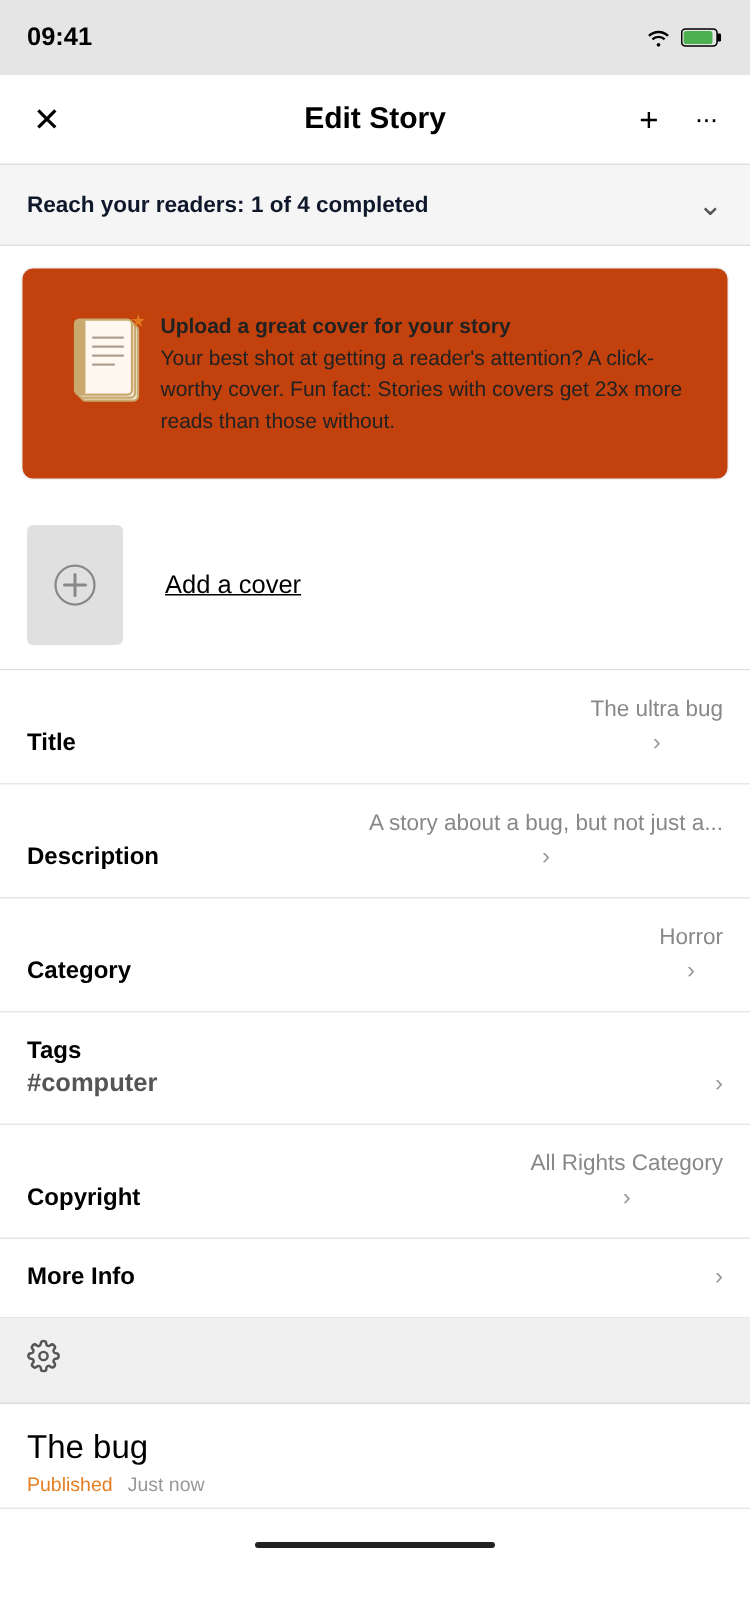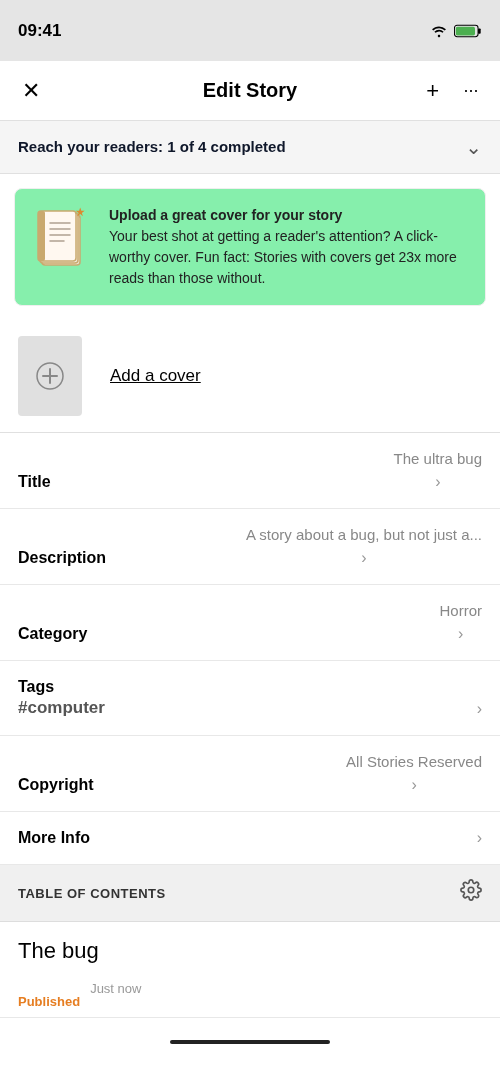--- a/index.html
+++ b/index.html
@@ -8,21 +8,21 @@
       width: 500px;
       min-height: 1080px;
       font-family: -apple-system, BlinkMacSystemFont, 'Helvetica Neue', Arial, sans-serif;
       background: #fff;
       overflow-x: hidden;
     }
 
     
     .status-bar {
       background: #e5e5e5;
-      height: 61px;
+      height: 50px;
       display: flex;
       align-items: center;
       justify-content: space-between;
       padding: 0 18px;
     }
     .status-time {
       font-size: 17px;
       font-weight: 600;
       color: #000;
     }
@@ -86,26 +86,25 @@
       color: #0f172a;
     }
     .reach-completed {
       color: #e67e22;
       font-weight: 700;
     }
 
     
     .info-card {
       margin: 14px 14px;
-      background: #86efac;
+      background: #c2410c;
       border-radius: 8px;
-      padding: 16px;
+      padding: 28px;
       display: flex;
       align-items: flex-start;
-      gap: 14px;
       border: 1px solid #efefef;
     }
     .info-card-icon {
       width: 64px;
       height: 64px;
       flex-shrink: 0;
       display: flex;
       align-items: center;
       justify-content: center;
     }
@@ -217,22 +216,21 @@
       margin-bottom: 4px;
     }
     .story-meta {
       display: flex;
       align-items: center;
       gap: 10px;
     }
     .story-status {
       font-size: 13px;
       color: #e67e22;
-      font-weight: 700;
-      margin-top: 26px;
+      font-weight: 400;
     }
     .story-time {
       font-size: 13px;
       color: #999;
     }
     .story-bottom-bar {
       width: 160px;
       height: 4px;
       background: #222;
       border-radius: 2px;
@@ -363,38 +361,37 @@
     <div class="list-row-right">
       <span class="chevron">›</span>
     </div>
   </div>
 
   <div class="list-row">
     <div class="list-row-left">
       <span class="list-row-label">Copyright</span>
     </div>
     <div class="list-row-right">
-      <span class="list-row-value">All Stories Reserved</span>
+      <span class="list-row-value">All Rights Category</span>
       <span class="chevron">›</span>
     </div>
   </div>
 
   <div class="list-row">
     <div class="list-row-left">
       <span class="list-row-label">More Info</span>
     </div>
     <div class="list-row-right">
       <span class="chevron">›</span>
     </div>
   </div>
 
 </div>
 
 <div class="toc-header">
-  <span class="toc-label">TABLE OF CONTENTS</span>
   <button class="gear-btn">
     <svg width="22" height="22" viewBox="0 0 24 24" fill="none">
       <path d="M12 15a3 3 0 100-6 3 3 0 000 6z" stroke="#555" stroke-width="1.8"></path>
       <path d="M19.4 15a1.65 1.65 0 00.33 1.82l.06.06a2 2 0 010 2.83 2 2 0 01-2.83 0l-.06-.06a1.65 1.65 0 00-1.82-.33 1.65 1.65 0 00-1 1.51V21a2 2 0 01-4 0v-.09A1.65 1.65 0 009 19.4a1.65 1.65 0 00-1.82.33l-.06.06a2 2 0 01-2.83-2.83l.06-.06A1.65 1.65 0 004.68 15a1.65 1.65 0 00-1.51-1H3a2 2 0 010-4h.09A1.65 1.65 0 004.6 9a1.65 1.65 0 00-.33-1.82l-.06-.06a2 2 0 012.83-2.83l.06.06A1.65 1.65 0 009 4.68a1.65 1.65 0 001-1.51V3a2 2 0 014 0v.09a1.65 1.65 0 001 1.51 1.65 1.65 0 001.82-.33l.06-.06a2 2 0 012.83 2.83l-.06.06A1.65 1.65 0 0019.4 9a1.65 1.65 0 001.51 1H21a2 2 0 010 4h-.09a1.65 1.65 0 00-1.51 1z" stroke="#555" stroke-width="1.8"></path>
     </svg>
   </button>
 </div>
 
 <div class="story-item">
   <div class="story-title">The bug</div>

